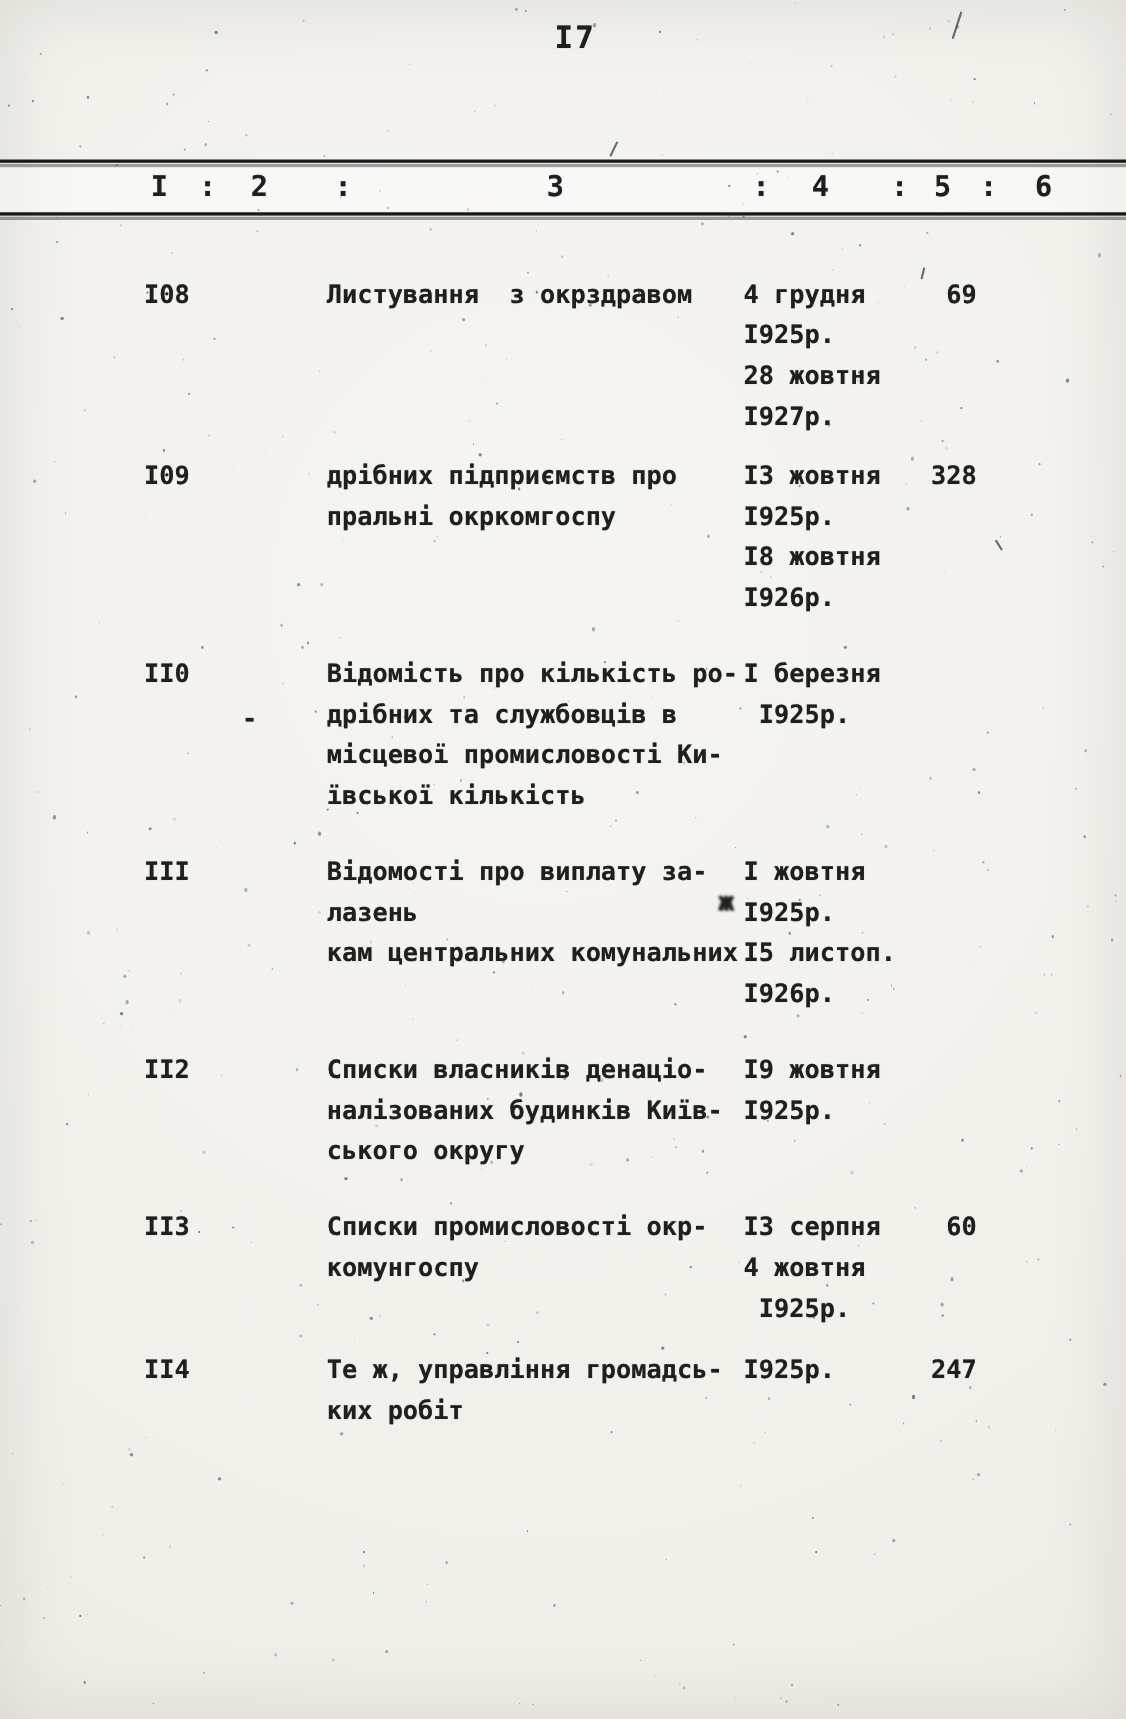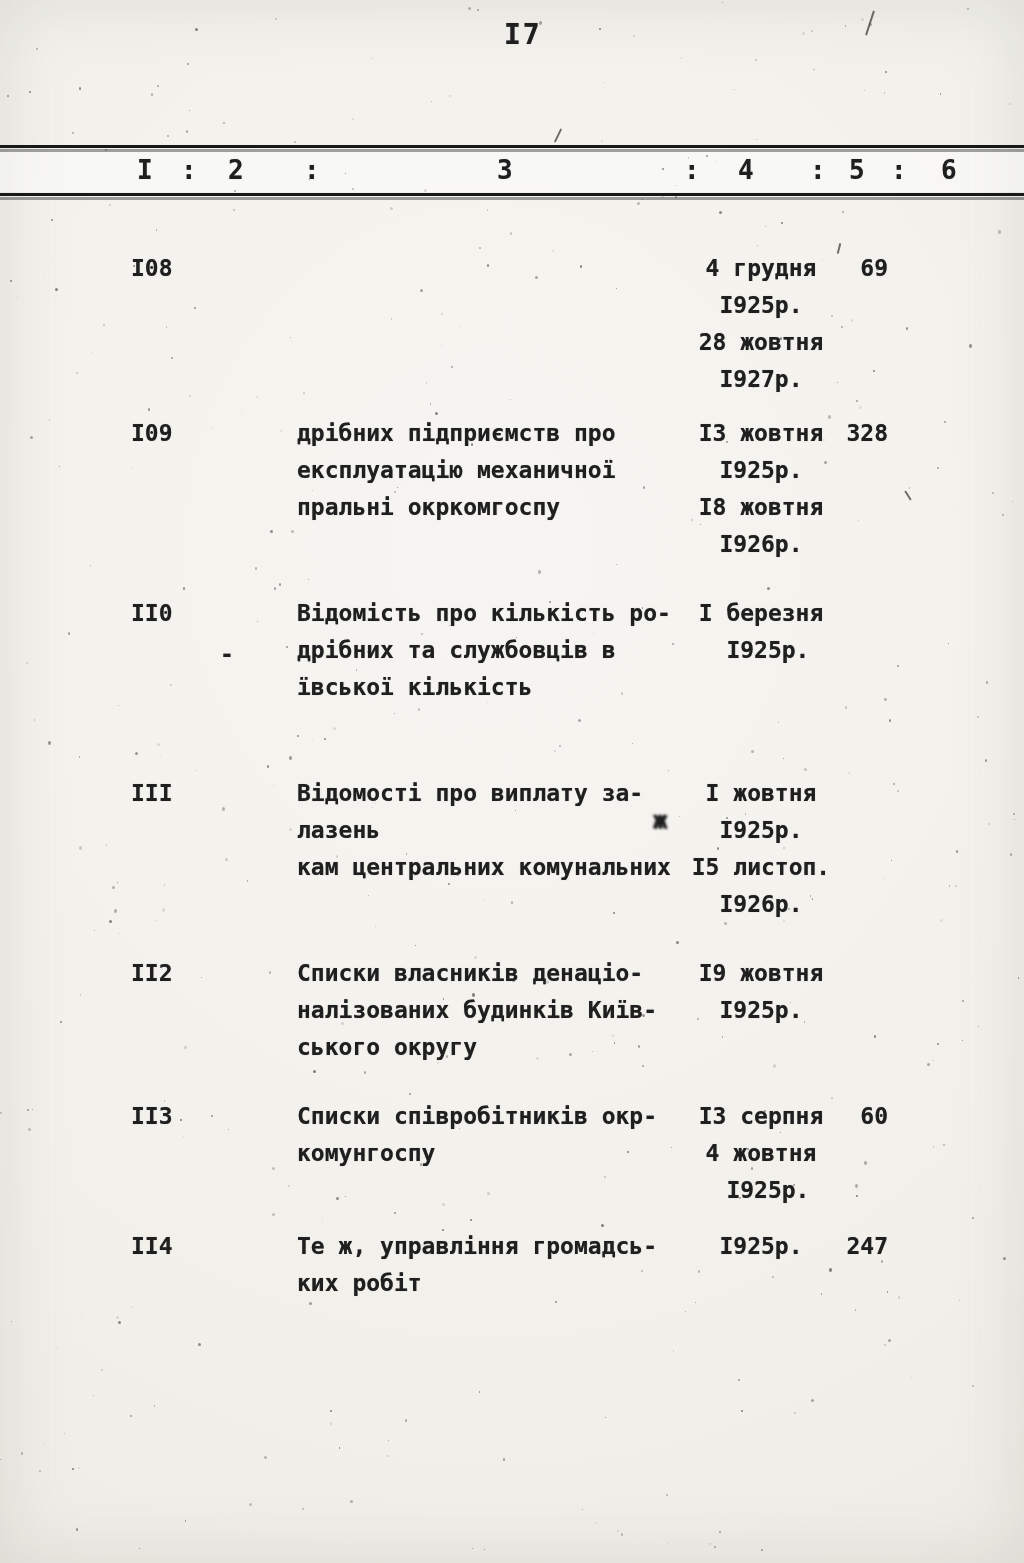--- a/index.html
+++ b/index.html
@@ -44,21 +44,21 @@
   .row{position:absolute;left:0;width:1024px;}
   .cell{
     position:absolute;top:0;
     font-size:23px;line-height:37px;
     font-weight:bold;
     white-space:pre;
     text-shadow:0 0 0.7px rgba(25,25,25,0.55);
   }
   .cell-num{left:131px;}
   .cell-title{left:297px;width:380px;}
-  .cell-dates{left:676px;width:170px;text-align:center;}
+  .cell-dates{left:676px;width:170px;}
   .cell-pages{left:800px;width:88px;text-align:right;}
   .stray-dash{
     top:641px;left:220px;
     font-size:23px;
   }
   .smudge{
     position:absolute;top:807px;left:653px;
     font-size:23px;font-weight:bold;
     filter:blur(0.9px);
     text-shadow:0 0 2px rgba(10,10,10,0.9), 1px 1px 0 rgba(10,10,10,0.7);
@@ -91,48 +91,48 @@
       <span class="hdr-cell" style="left: 738px;">4</span>
       <span class="hdr-cell" style="left: 810px;">:</span>
       <span class="hdr-cell" style="left: 849px;">5</span>
       <span class="hdr-cell" style="left: 891px;">:</span>
       <span class="hdr-cell" style="left: 941px;">6</span>
     </div>
 
   <div id="rows">
       <div class="row" style="top: 250px;">
         <div class="cell cell-num">I08</div>
-        <div class="cell cell-title"></div>
+        <div class="cell cell-title"><div>Листування  з окрздравом</div></div>
         <div class="cell cell-dates"><div>4 грудня</div><div>I925р.</div><div>28 жовтня</div><div>I927р.</div></div>
         <div class="cell cell-pages">69</div>
       </div>
       <div class="row" style="top: 415px;">
         <div class="cell cell-num">I09</div>
-        <div class="cell cell-title"><div>дрібних підприємств про</div><div>експлуатацію механичної</div><div>пральні окркомгоспу</div></div>
+        <div class="cell cell-title"><div>дрібних підприємств про</div><div>пральні окркомгоспу</div></div>
         <div class="cell cell-dates"><div>I3 жовтня</div><div>I925р.</div><div>I8 жовтня</div><div>I926р.</div></div>
         <div class="cell cell-pages">328</div>
       </div>
       <div class="row" style="top: 595px;">
         <div class="cell cell-num">II0</div>
-        <div class="cell cell-title"><div>Відомість про кількість ро-</div><div>дрібних та службовців в</div><div>ївської кількість</div></div>
+        <div class="cell cell-title"><div>Відомість про кількість ро-</div><div>дрібних та службовців в</div><div>місцевої промисловості Ки-</div><div>ївської кількість</div></div>
         <div class="cell cell-dates"><div>I березня</div><div> I925р.</div></div>
       </div>
       <div class="row" style="top: 775px;">
         <div class="cell cell-num">III</div>
         <div class="cell cell-title"><div>Відомості про виплату за-</div><div>лазень</div><div>кам центральних комунальних</div></div>
         <div class="cell cell-dates"><div>I жовтня</div><div>I925р.</div><div>I5 листоп.</div><div>I926р.</div></div>
       </div>
       <div class="row" style="top: 955px;">
         <div class="cell cell-num">II2</div>
         <div class="cell cell-title"><div>Списки власників денаціо-</div><div>налізованих будинків Київ-</div><div>ського округу</div></div>
         <div class="cell cell-dates"><div>I9 жовтня</div><div>I925р.</div></div>
       </div>
       <div class="row" style="top: 1098px;">
         <div class="cell cell-num">II3</div>
-        <div class="cell cell-title"><div>Списки співробітників окр-</div><div>комунгоспу</div></div>
+        <div class="cell cell-title"><div>Списки промисловості окр-</div><div>комунгоспу</div></div>
         <div class="cell cell-dates"><div>I3 серпня</div><div>4 жовтня</div><div> I925р.</div></div>
         <div class="cell cell-pages">60</div>
       </div>
       <div class="row" style="top: 1228px;">
         <div class="cell cell-num">II4</div>
         <div class="cell cell-title"><div>Те ж, управління громадсь-</div><div>ких робіт</div></div>
         <div class="cell cell-dates"><div>I925р.</div></div>
         <div class="cell cell-pages">247</div>
       </div>
     </div>

